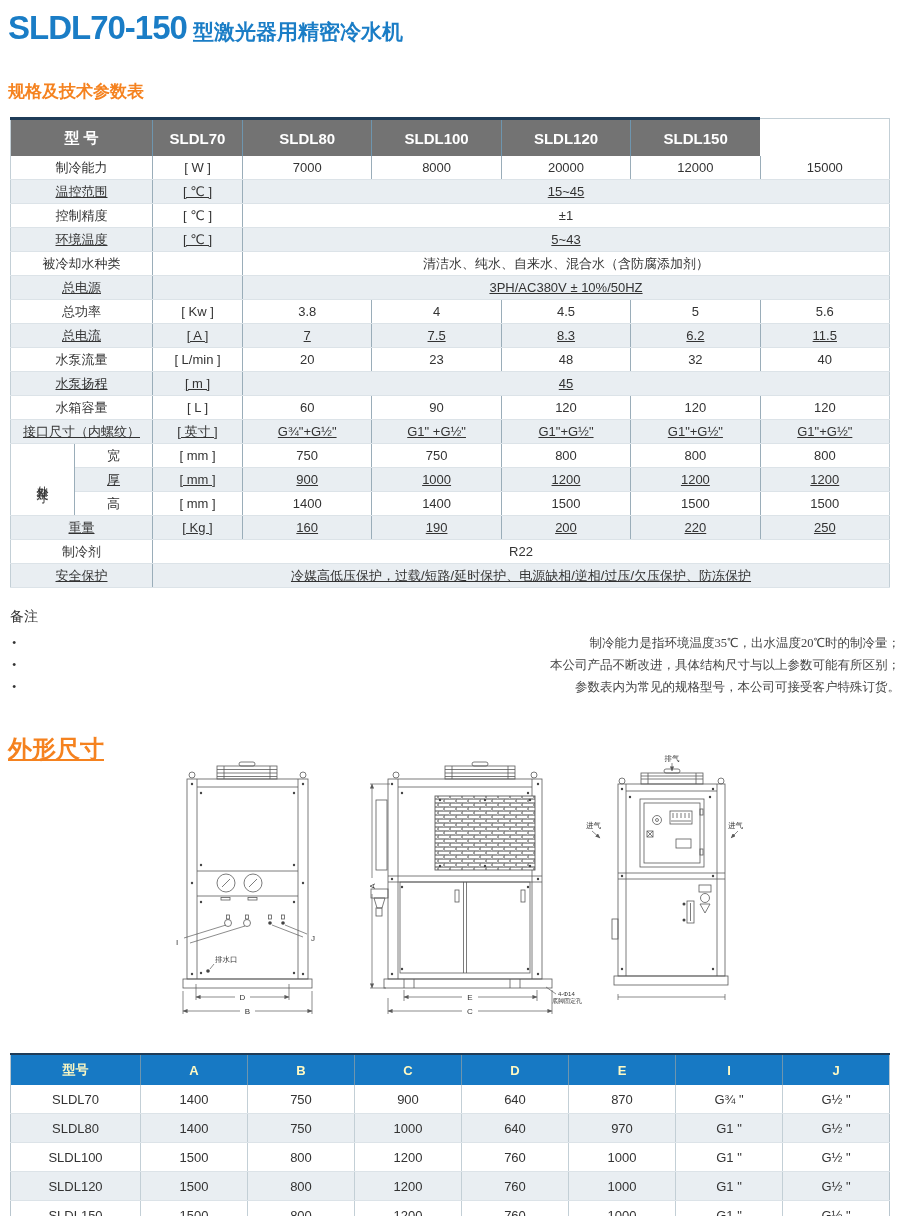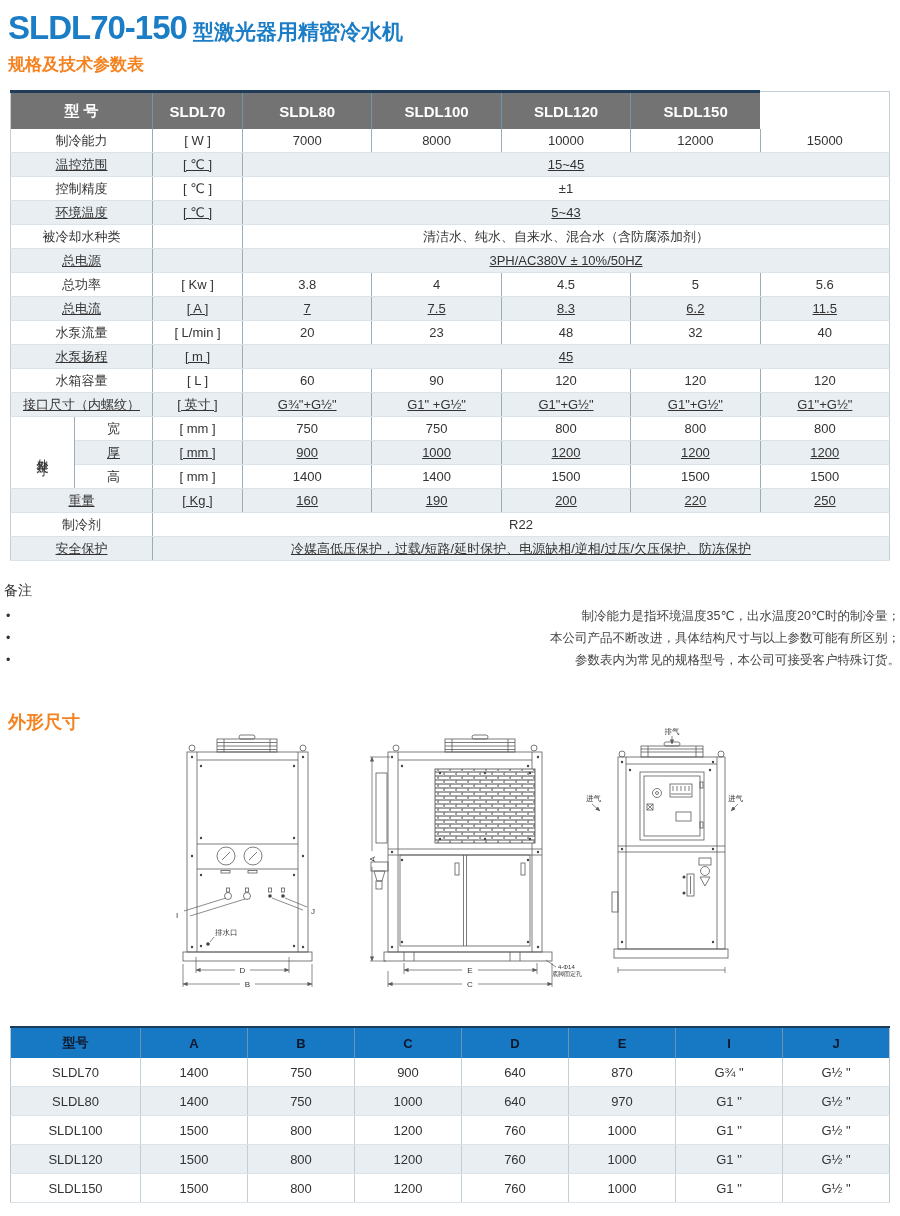--- a/index.html
+++ b/index.html
@@ -3,53 +3,53 @@
 <meta charset="utf-8">
 <style>
   html,body{margin:0;padding:0;background:#fff;}
   .page{width:900px;height:1216px;position:relative;overflow:hidden;background:#fff;
         font-family:"Liberation Sans","DejaVu Sans",sans-serif;color:#333;}
   
   .hdr{padding:8px 0 0 8px;line-height:40px;}
   .title-model{font-size:33px;font-weight:800;color:#1a7dc6;letter-spacing:-1px;}
   .title-suffix{font-size:21px;font-weight:700;color:#1a7dc6;margin-left:6px;}
   .sec-h{color:#f5821f;font-weight:700;}
-  .spec-h{font-size:17px;line-height:22px;margin:0 0 0 8px;}
-  .dims-h{font-size:18px;line-height:22px;margin:40px 0 0 8px;}
+  .spec-h{font-size:17px;line-height:22px;margin:27px 0 0 8px;}
+  .dims-h{font-size:24px;line-height:22px;margin:40px 0 0 8px;text-decoration:underline;}
   
   table.spec{margin:14px 10px 0 10px;width:880px;border-collapse:collapse;table-layout:fixed;
              border:1px solid #c3cfd6;}
   table.spec thead th{background:#737373;color:#fff;font-size:15px;font-weight:700;height:34px;
              border-top:3px solid #1f3c58;border-right:1px solid #6e95ae;}
   table.spec thead th:last-child{border-right:none;}
   table.spec tbody td{height:23px;font-size:13px;text-align:center;padding:0 3px;
              border-bottom:1px solid #dce3e8;background:#fff;white-space:nowrap;overflow:hidden;}
   table.spec tr.stripe td{background:#e9eef2;text-decoration:underline;}
   table.spec td.bR{border-right:1px solid #9aadb9;}
   td.group{padding:0;}
   .vtext{writing-mode:vertical-lr;text-orientation:upright;margin:0 auto;font-size:12px;
          letter-spacing:2px;line-height:1;}
   
-  .notes{margin:20px 0 0 4px;}
+  .notes{margin:20px 0 0 10px;font-family:Liberation Serif, serif;}
   .notes-title{font-size:14px;line-height:18px;color:#333;}
   ul.notes-list{list-style:none;margin:6px 0 0 0;padding:0;}
   ul.notes-list li{font-size:12.5px;line-height:22px;color:#444;padding-left:14px;position:relative;text-align:right;}
   ul.notes-list li::before{content:"•";position:absolute;left:2px;color:#333;}
   
   .drawings{margin-top:-9px;}
   .draw{stroke:#5a5a5a;stroke-width:.8;fill:none;}
   .dim{stroke:#5a5a5a;stroke-width:.7;fill:none;}
   .dot{fill:#444;stroke:none;}
   svg text{fill:#333;font-size:8px;font-family:"Liberation Sans","DejaVu Sans",sans-serif;}
   svg text.small{font-size:6px;}
   svg text.cjk{font-size:7.5px;}
   
   table.dims{margin:8px 10px 0 10px;width:880px;border-collapse:collapse;table-layout:fixed;
              border:1px solid #b9c6ce;}
-  table.dims thead th{background:#1779c4;color:#0f172a;font-size:13px;font-weight:700;height:28px;
+  table.dims thead th{background:#1779c4;color:#fef9c3;font-size:13px;font-weight:700;height:28px;
              border-top:2px solid #1f3c58;border-right:1px solid #6e95ae;}
   table.dims thead th:last-child{border-right:none;}
   table.dims tbody td{height:26px;font-size:13px;text-align:center;background:#fff;
              border-bottom:1px solid #dce3e8;border-right:1px solid #c3cfd6;}
   table.dims tbody td:last-child{border-right:none;}
   table.dims tr.stripe td{background:#e9eef2;}
 </style>
 </head>
 <body>
 
@@ -81,21 +81,21 @@
           <th>SLDL120</th>
           <th>SLDL150</th>
         </tr>
     </thead>
     <tbody id="spec-body">
         <tr>
           <td class="label bR" colspan="2">制冷能力</td>
           <td class="unit bR">[ W ]</td>
           <td class="val bR">7000</td>
           <td class="val bR">8000</td>
-          <td class="val bR">10000</td>
+          <td class="val bR">20000</td>
           <td class="val bR">12000</td>
           <td class="val">15000</td>
         </tr>
         <tr class="stripe">
           <td class="label bR" colspan="2">温控范围</td>
           <td class="unit bR">[ ℃ ]</td>
           <td class="spanval" colspan="5">15~45</td>
         </tr>
         <tr>
           <td class="label bR" colspan="2">控制精度</td>

